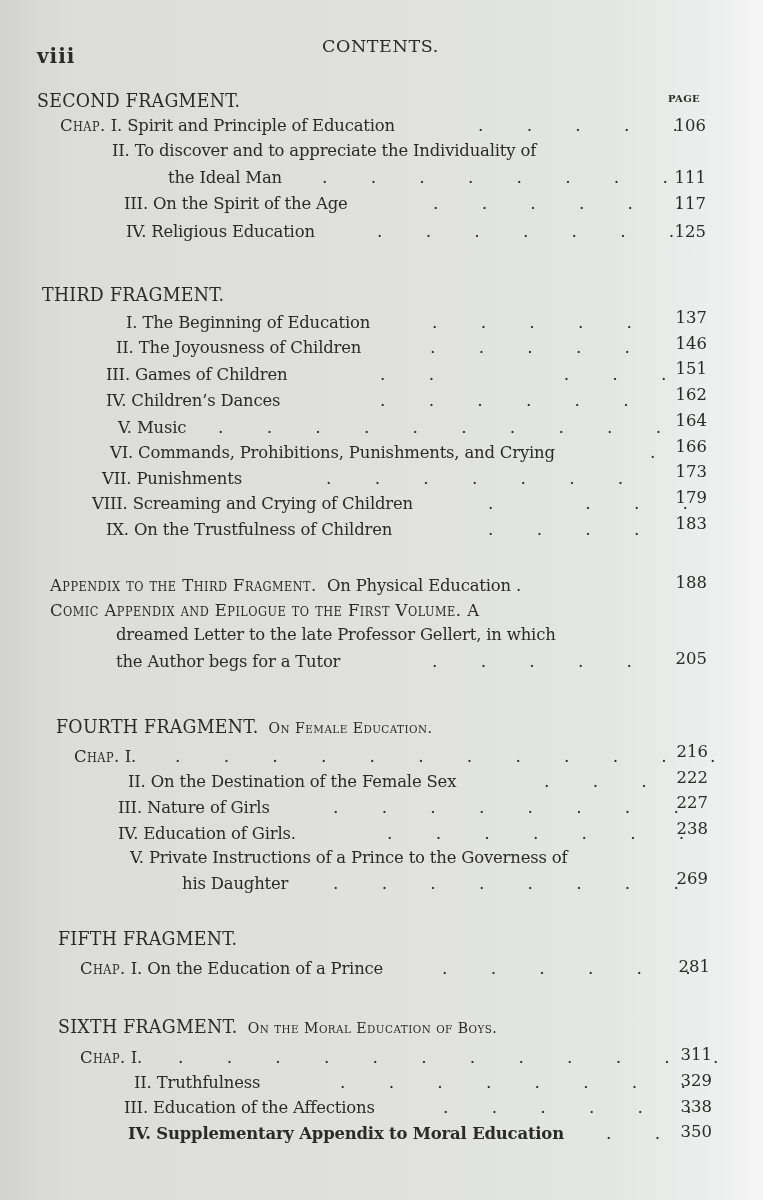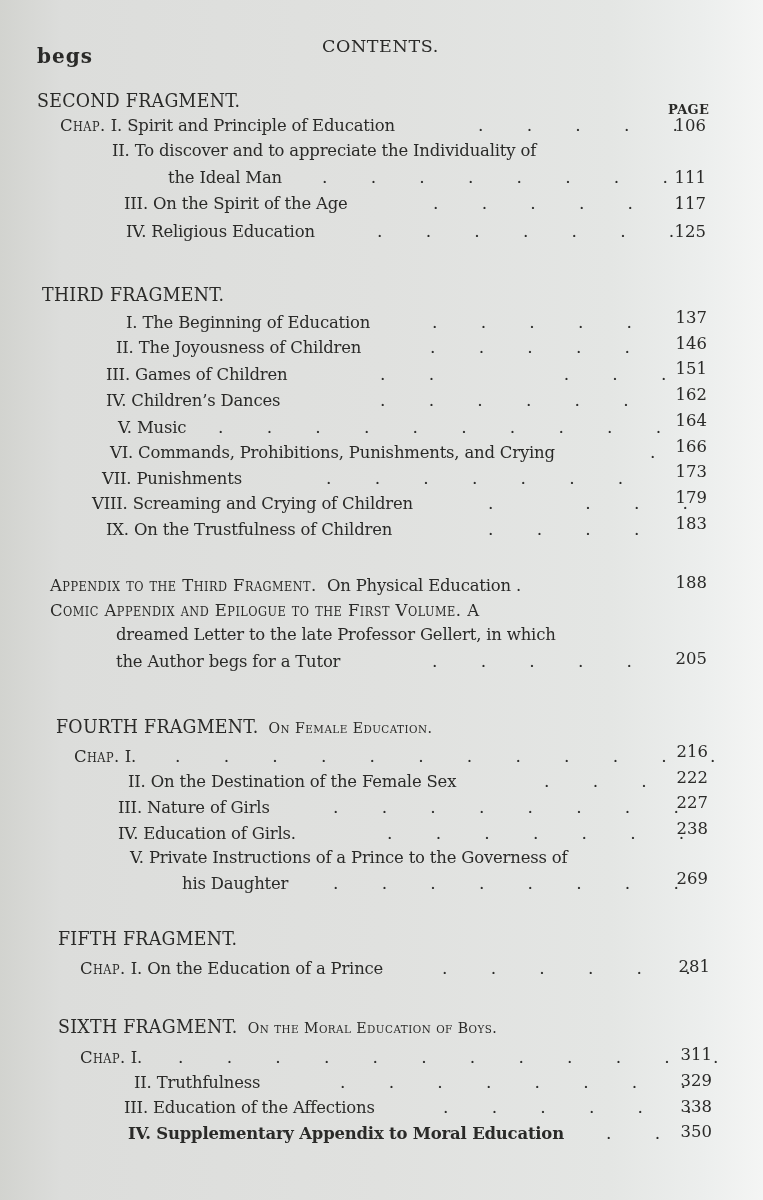--- a/index.html
+++ b/index.html
@@ -10,28 +10,28 @@
     color:#2a2a28;
   }
   .page{position:absolute;inset:0;}
   .line{position:absolute;white-space:nowrap;font-size:17.5px;line-height:22px;letter-spacing:-0.2px;transform:scaleX(0.94);transform-origin:left center;}
   .num{position:absolute;white-space:nowrap;font-size:17.5px;line-height:22px;text-align:right;width:60px;transform:scaleX(0.94);transform-origin:right center;}
   .sc{font-variant:small-caps;letter-spacing:0.5px;}
   .frag{font-weight:normal;letter-spacing:0.3px;}
   .dots{position:absolute;height:22px;line-height:22px;font-size:17px;letter-spacing:0;color:#2a2a28;white-space:nowrap;}
   .folio{position:absolute;left:37px;top:44px;font-size:20px;font-weight:bold;letter-spacing:1px;}
   .running{position:absolute;left:322px;top:36px;font-size:17.5px;letter-spacing:0.6px;}
-  .pagelbl{position:absolute;left:668px;top:102px;font-size:13px;font-weight:bold;letter-spacing:0.3px;}
+  .pagelbl{position:absolute;left:668px;top:93px;font-size:10px;font-weight:bold;letter-spacing:0.3px;}
 </style>
 </head>
 <body>
 
 <div class="page">
 
-  <div class="folio">begs</div>
+  <div class="folio">viii</div>
   <div class="running">CONTENTS.</div>
 
   <div class="line frag" style="left:37px;top:90px;font-size:18.5px;">SECOND FRAGMENT.</div>
   <div class="pagelbl">PAGE</div>
 
   <div class="line" style="left:60px;top:114px;">
     <span class="sc">Chap.</span>
     <span>I.</span>
     <span>Spirit and Principle of Education</span>
   </div>

